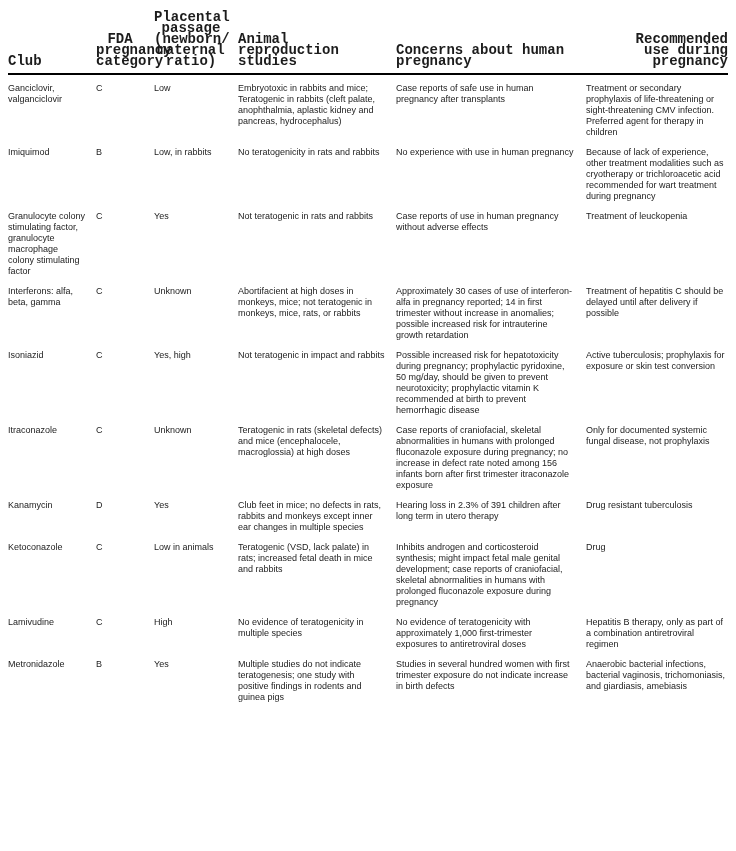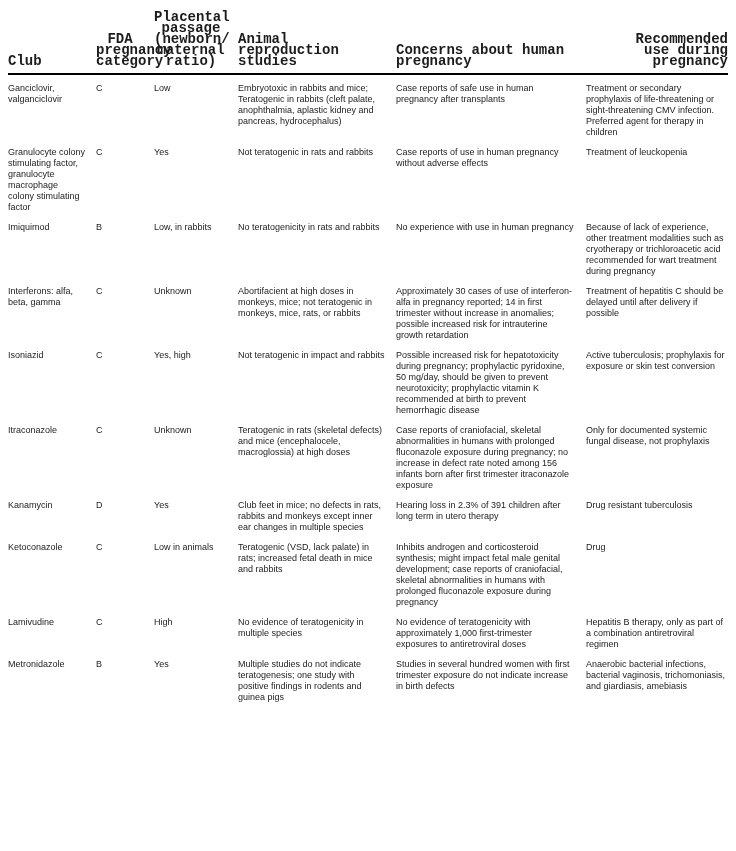--- a/index.html
+++ b/index.html
@@ -87,34 +87,34 @@
     <tbody id="table-rows">
         <tr>
     <td>Ganciclovir, valganciclovir</td>
     <td>C</td>
     <td>Low</td>
     <td>Embryotoxic in rabbits and mice; Teratogenic in rabbits (cleft palate, anophthalmia, aplastic kidney and pancreas, hydrocephalus)</td>
     <td>Case reports of safe use in human pregnancy after transplants</td>
     <td>Treatment or secondary prophylaxis of life-threatening or sight-threatening CMV infection. Preferred agent for therapy in children</td>
   </tr>
         <tr>
+    <td>Imiquimod</td>
+    <td>B</td>
+    <td>Low, in rabbits</td>
+    <td>No teratogenicity in rats and rabbits</td>
+    <td>No experience with use in human pregnancy</td>
+    <td>Because of lack of experience, other treatment modalities such as cryotherapy or trichloroacetic acid recommended for wart treatment during pregnancy</td>
+  </tr>
+        <tr>
     <td>Granulocyte colony stimulating factor, granulocyte macrophage colony stimulating factor</td>
     <td>C</td>
     <td>Yes</td>
     <td>Not teratogenic in rats and rabbits</td>
     <td>Case reports of use in human pregnancy without adverse effects</td>
     <td>Treatment of leuckopenia</td>
-  </tr>
-        <tr>
-    <td>Imiquimod</td>
-    <td>B</td>
-    <td>Low, in rabbits</td>
-    <td>No teratogenicity in rats and rabbits</td>
-    <td>No experience with use in human pregnancy</td>
-    <td>Because of lack of experience, other treatment modalities such as cryotherapy or trichloroacetic acid recommended for wart treatment during pregnancy</td>
   </tr>
         <tr>
     <td>Interferons: alfa, beta, gamma</td>
     <td>C</td>
     <td>Unknown</td>
     <td>Abortifacient at high doses in monkeys, mice; not teratogenic in monkeys, mice, rats, or rabbits</td>
     <td>Approximately 30 cases of use of interferon-alfa in pregnancy reported; 14 in first trimester without increase in anomalies; possible increased risk for intrauterine growth retardation</td>
     <td>Treatment of hepatitis C should be delayed until after delivery if possible</td>
   </tr>
         <tr>

